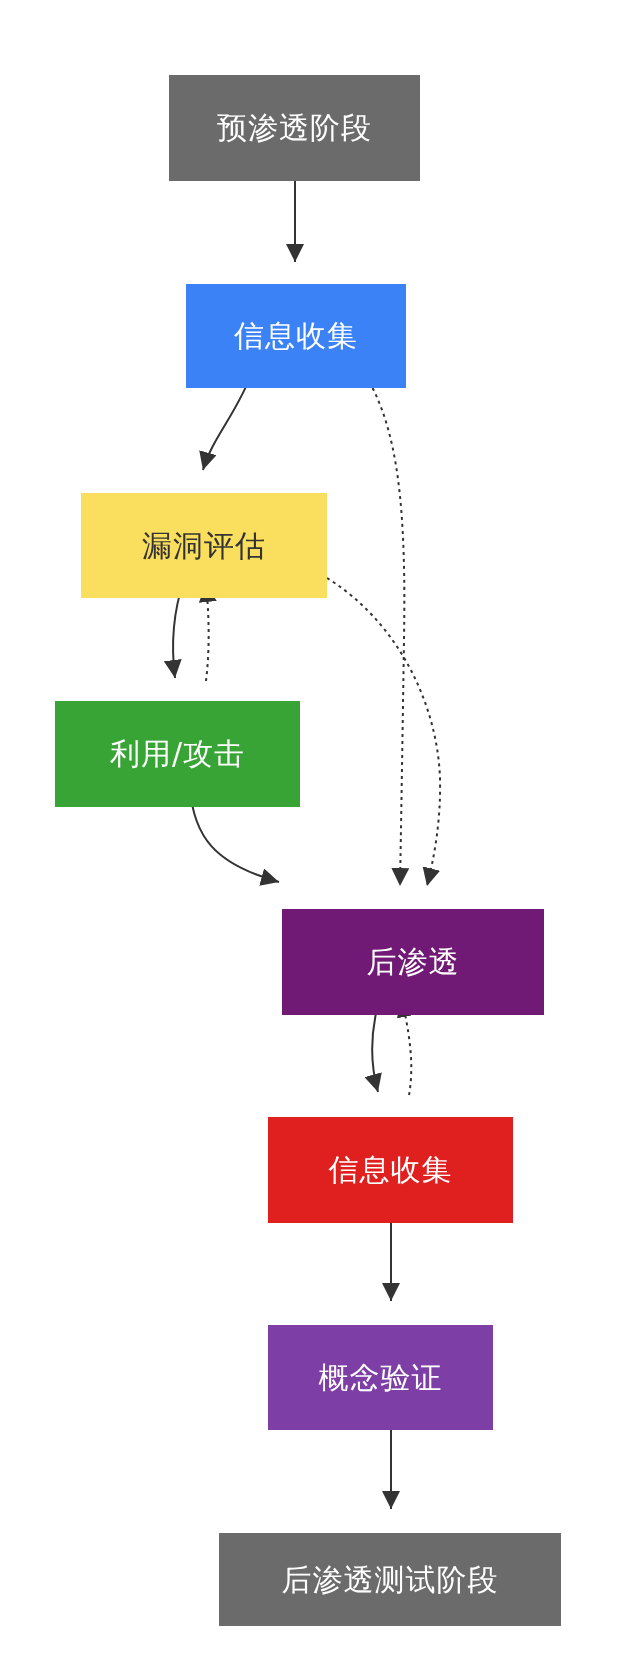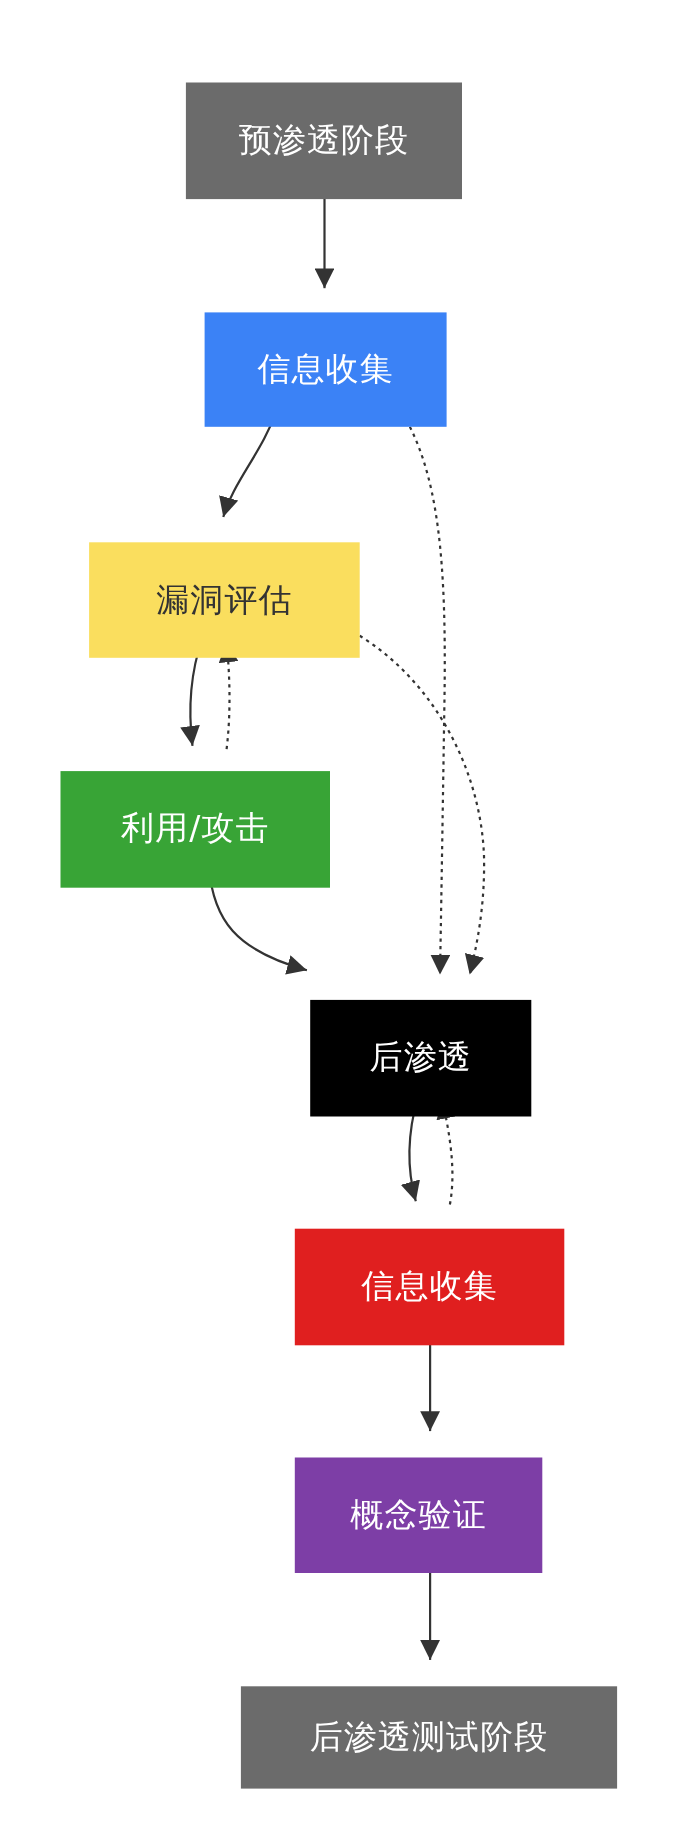--- a/index.html
+++ b/index.html
@@ -89,21 +89,21 @@
   </div>
 
   <div class="node" style="left: 81px; top: 473px; width: 246px; height: 105px; background-color: rgb(250, 222, 94);">
     <span class="node-label" style="color: rgb(51, 51, 51);">漏洞评估</span>
   </div>
 
   <div class="node" style="left: 55px; top: 681px; width: 245px; height: 106px; background-color: rgb(56, 164, 54);">
     <span class="node-label" style="color: rgb(255, 255, 255);">利用/攻击</span>
   </div>
 
-  <div class="node" style="left: 282px; top: 889px; width: 201px; height: 106px; background-color: #000000;">
+  <div class="node" style="left: 282px; top: 889px; width: 262px; height: 106px; background-color: #701a75;">
     <span class="node-label" style="color: rgb(255, 255, 255);">后渗透</span>
   </div>
 
   <div class="node" style="left: 268px; top: 1097px; width: 245px; height: 106px; background-color: rgb(224, 31, 31);">
     <span class="node-label" style="color: rgb(255, 255, 255);">信息收集</span>
   </div>
 
   <div class="node" style="left: 268px; top: 1305px; width: 225px; height: 105px; background-color: rgb(125, 62, 166); text-align: center;">
     <span class="node-label" style="color: rgb(255, 255, 255);">概念验证</span>
   </div>

